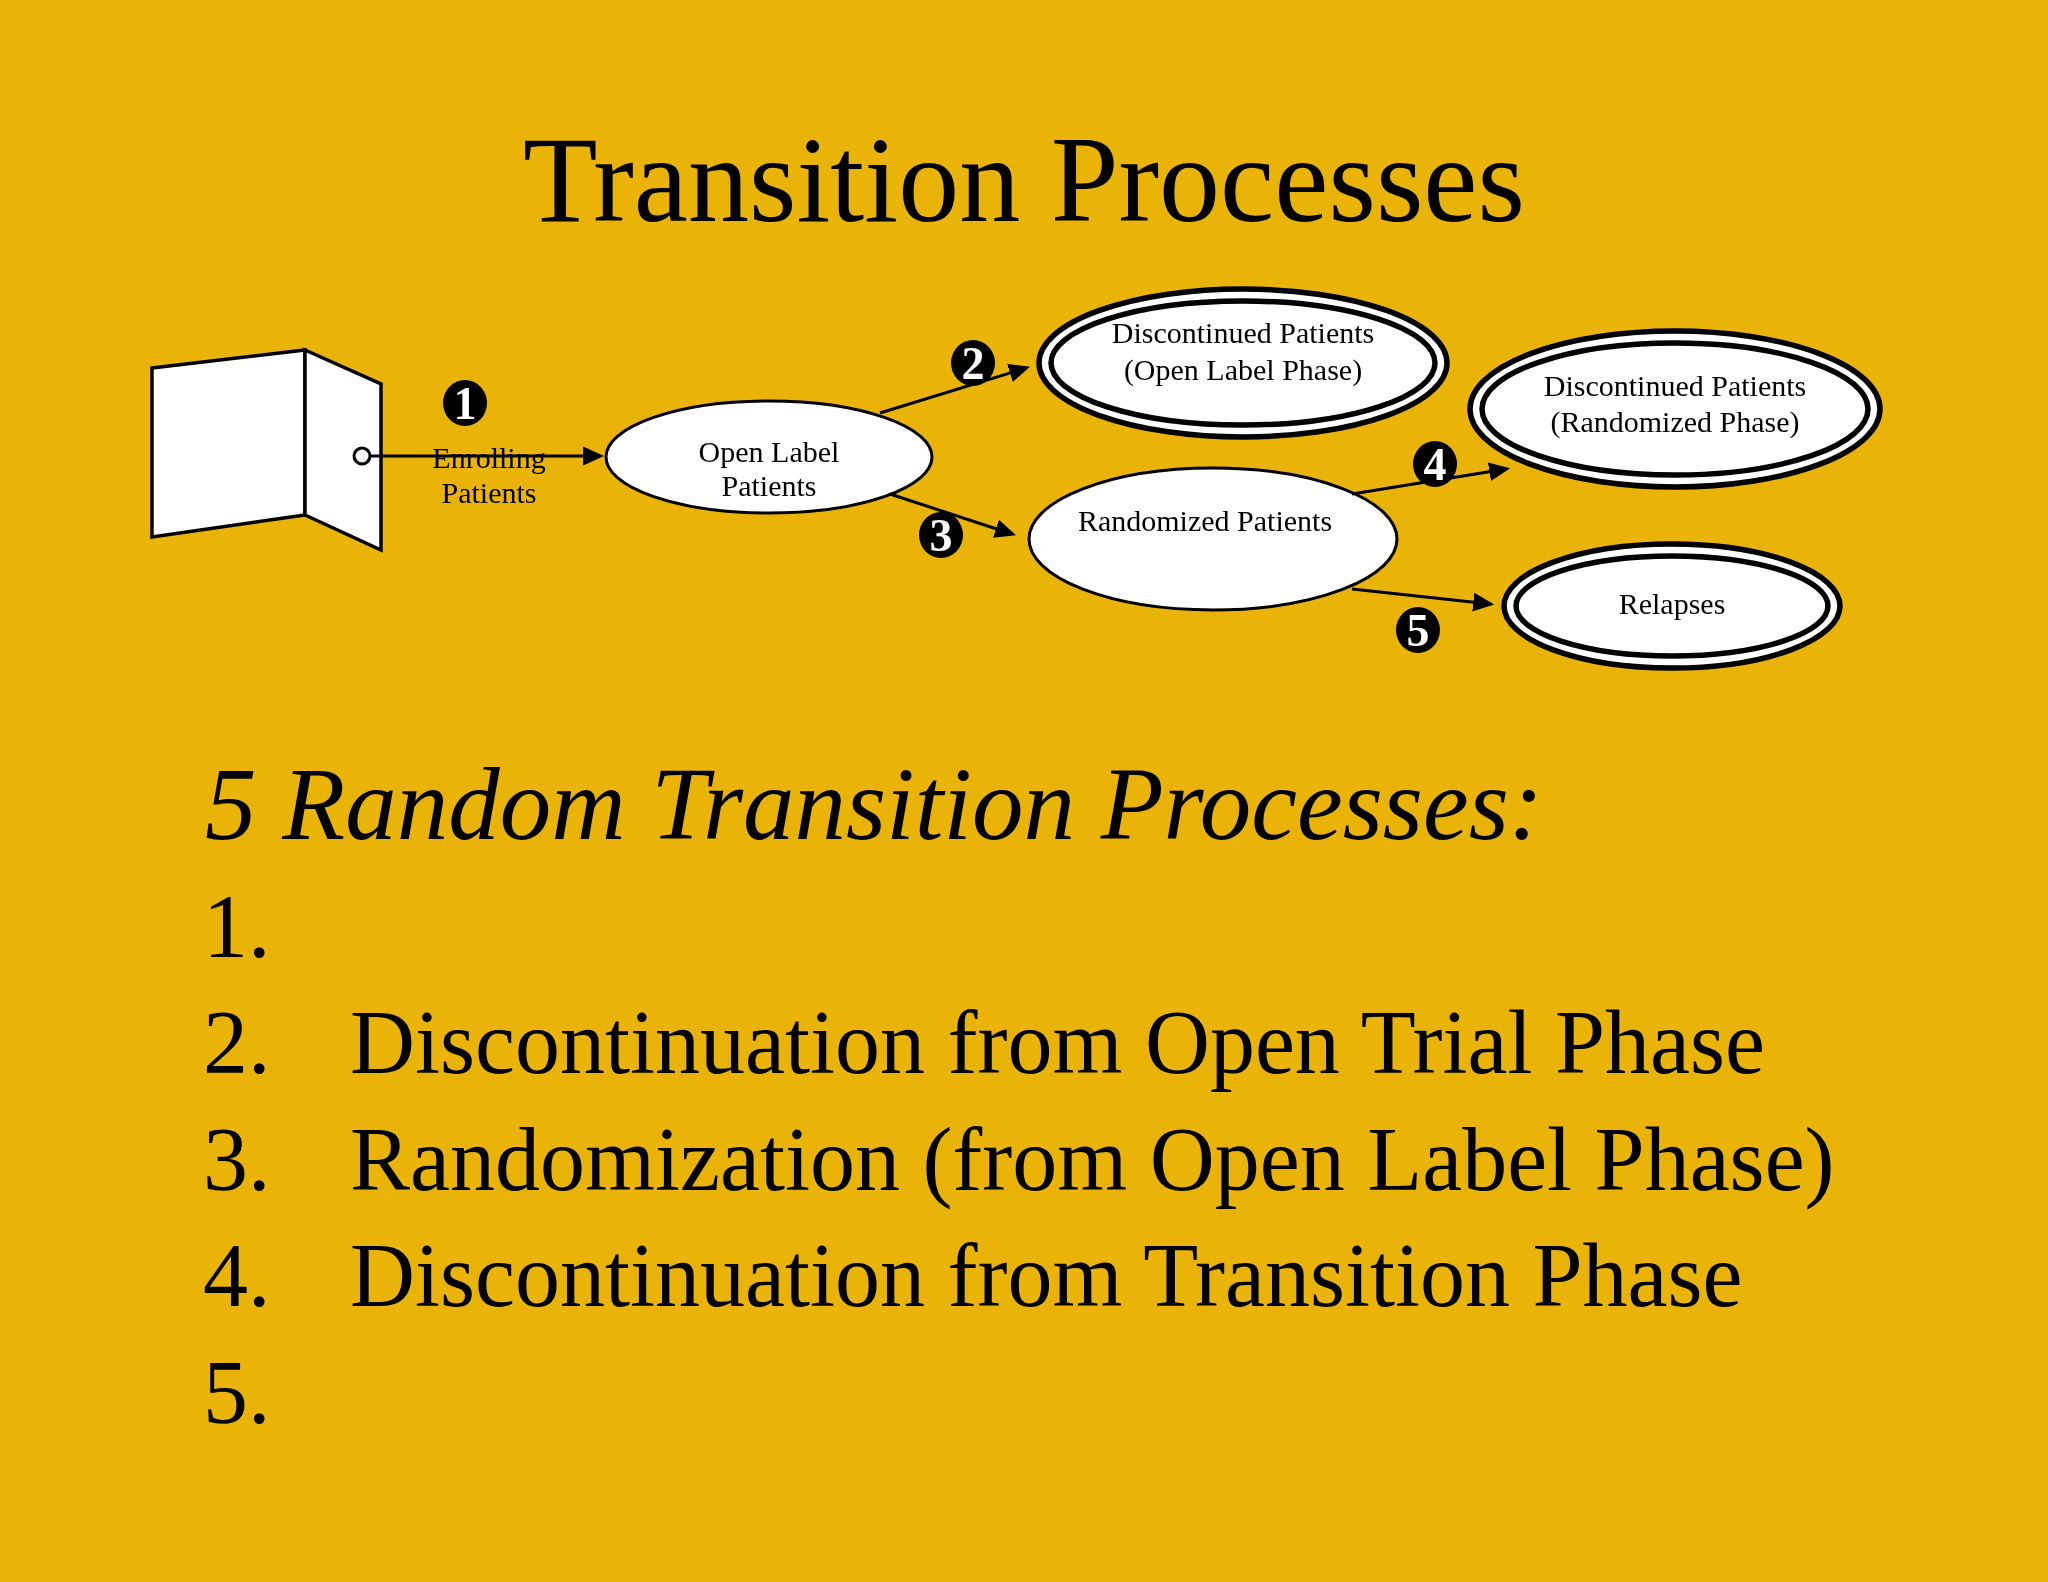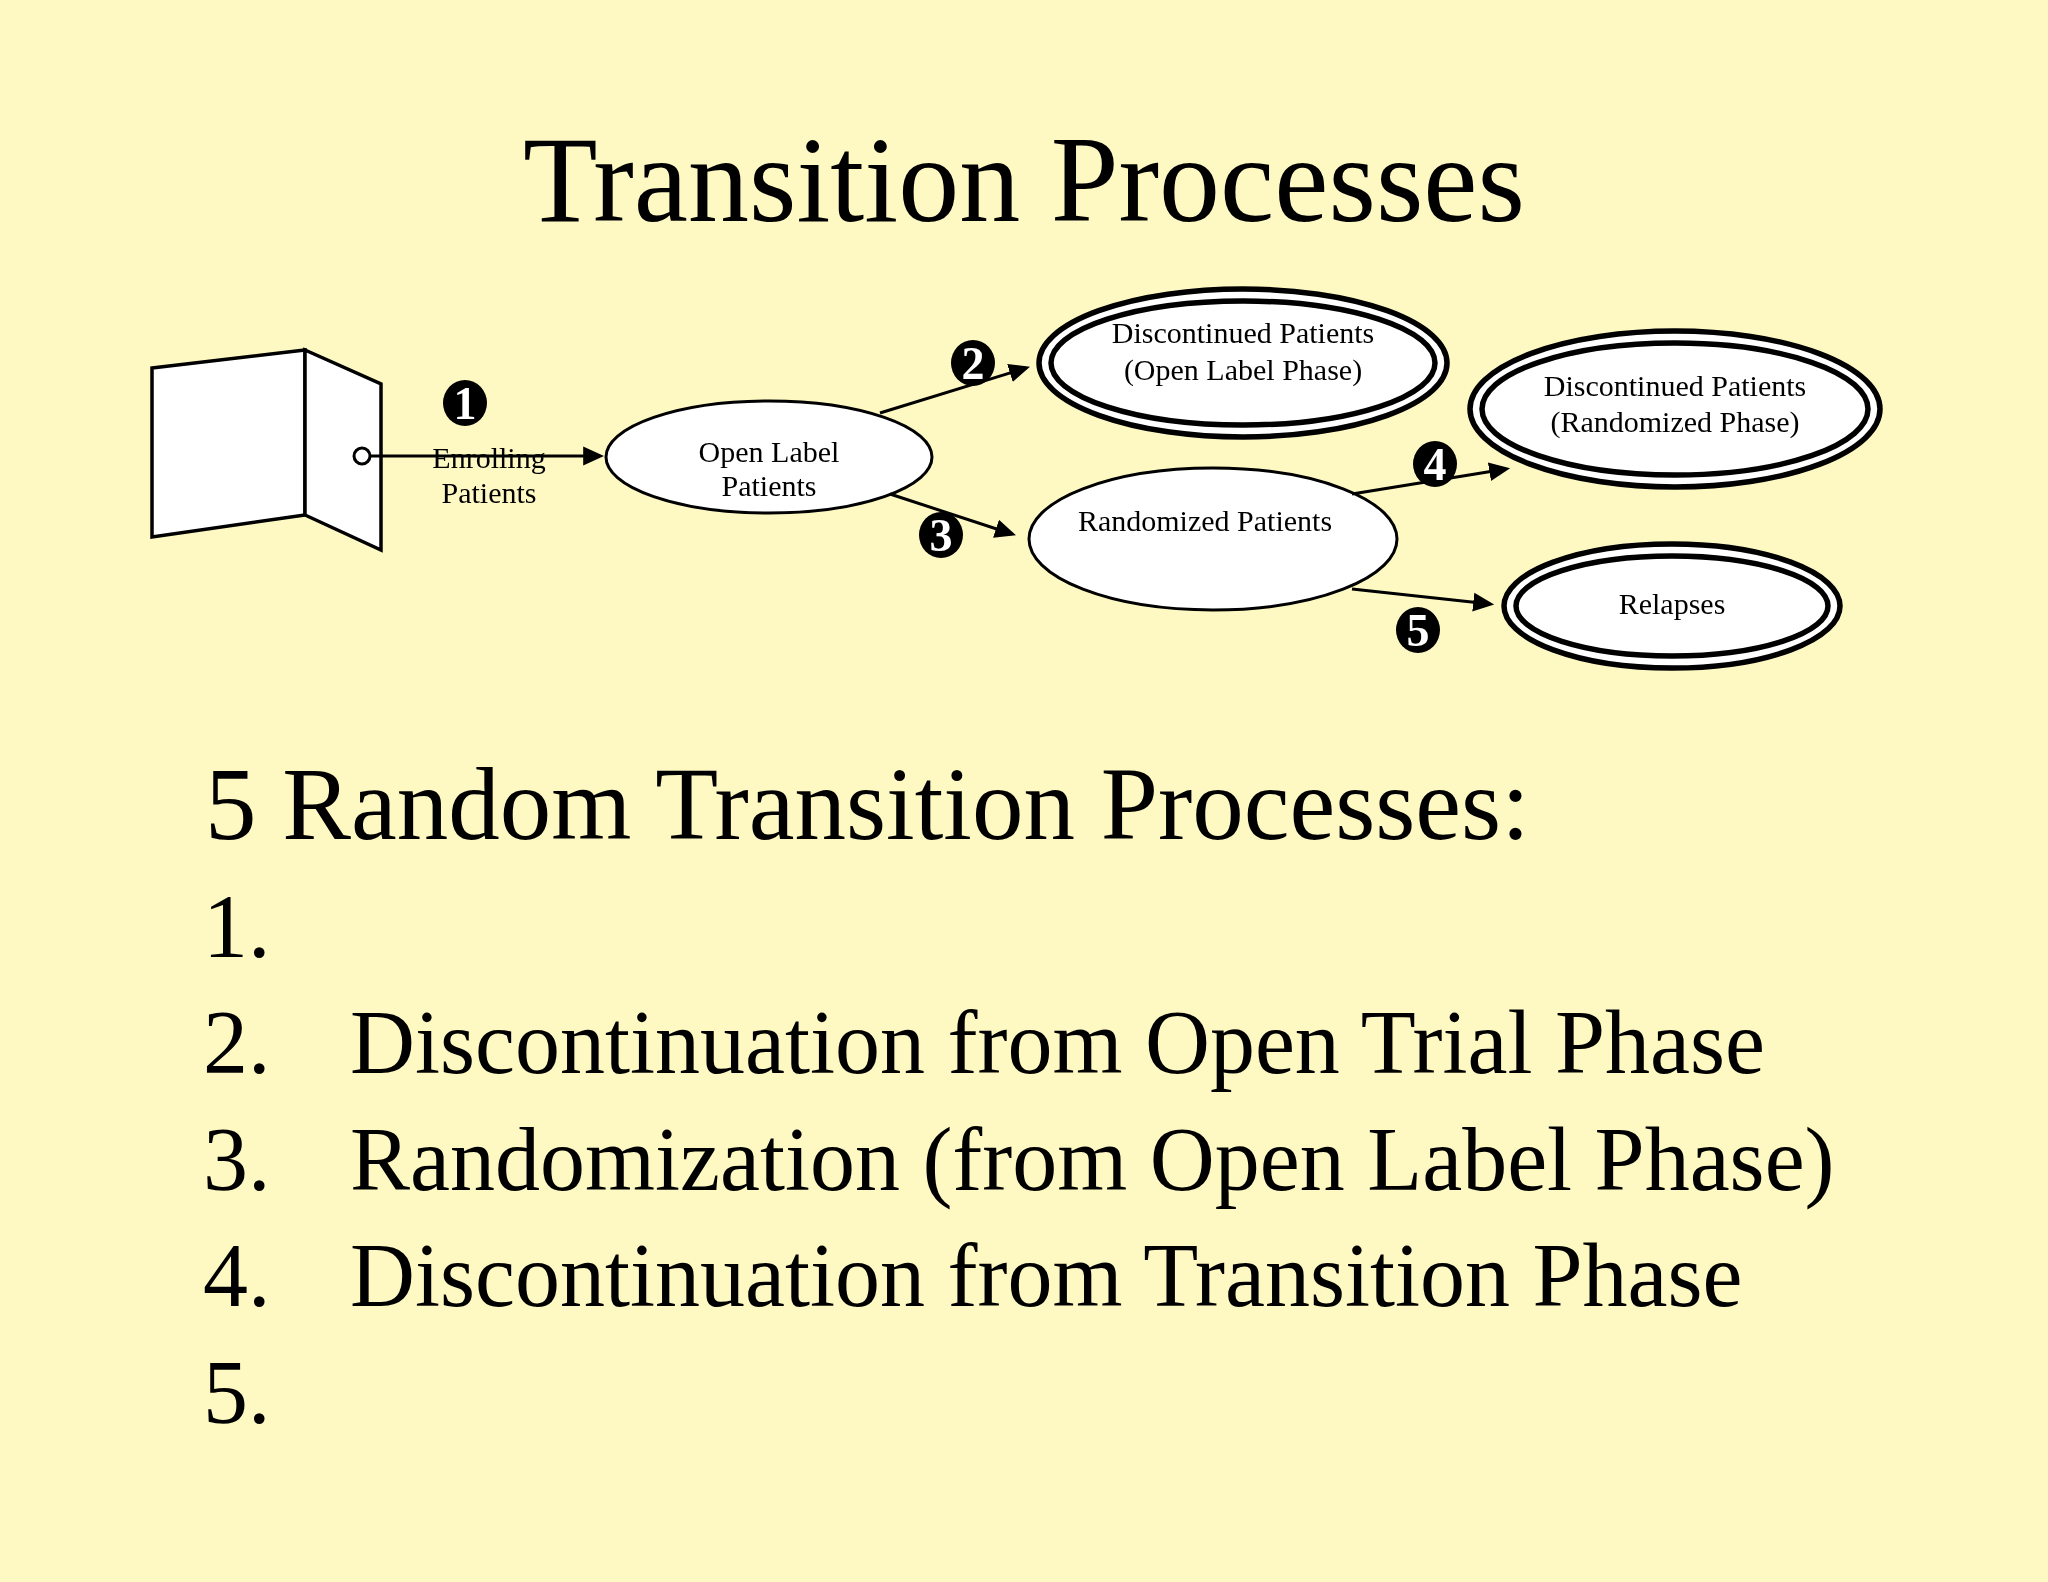--- a/index.html
+++ b/index.html
@@ -1,19 +1,19 @@
 <!DOCTYPE html>
 <html><head>
 <meta charset="utf-8">
 <style>
   html,body{margin:0;padding:0;background:#ffffff;}
   .canvas{
     position:relative;
     width:2048px;height:1582px;
-    background:#fef9c3;
+    background:#eab308;
     overflow:hidden;
     font-family:"Liberation Serif","DejaVu Serif",serif;
     color:#000;
   }
   .title{
     position:absolute;
     left:0;right:0;top:110px;
     text-align:center;
     font-size:122px;
     line-height:1.15;
@@ -32,20 +32,21 @@
     fill:#fff;
     font-size:46px;
     font-weight:bold;
   }
   .heading{
     position:absolute;
     left:205px;top:745px;
     font-size:103px;
     line-height:1.15;
     white-space:nowrap;
+    font-style:italic;
   }
   .list-item{
     position:absolute;
     left:203px;
     display:flex;
     font-size:90px;
     line-height:1.15;
     white-space:nowrap;
   }
   .list-item .num{

